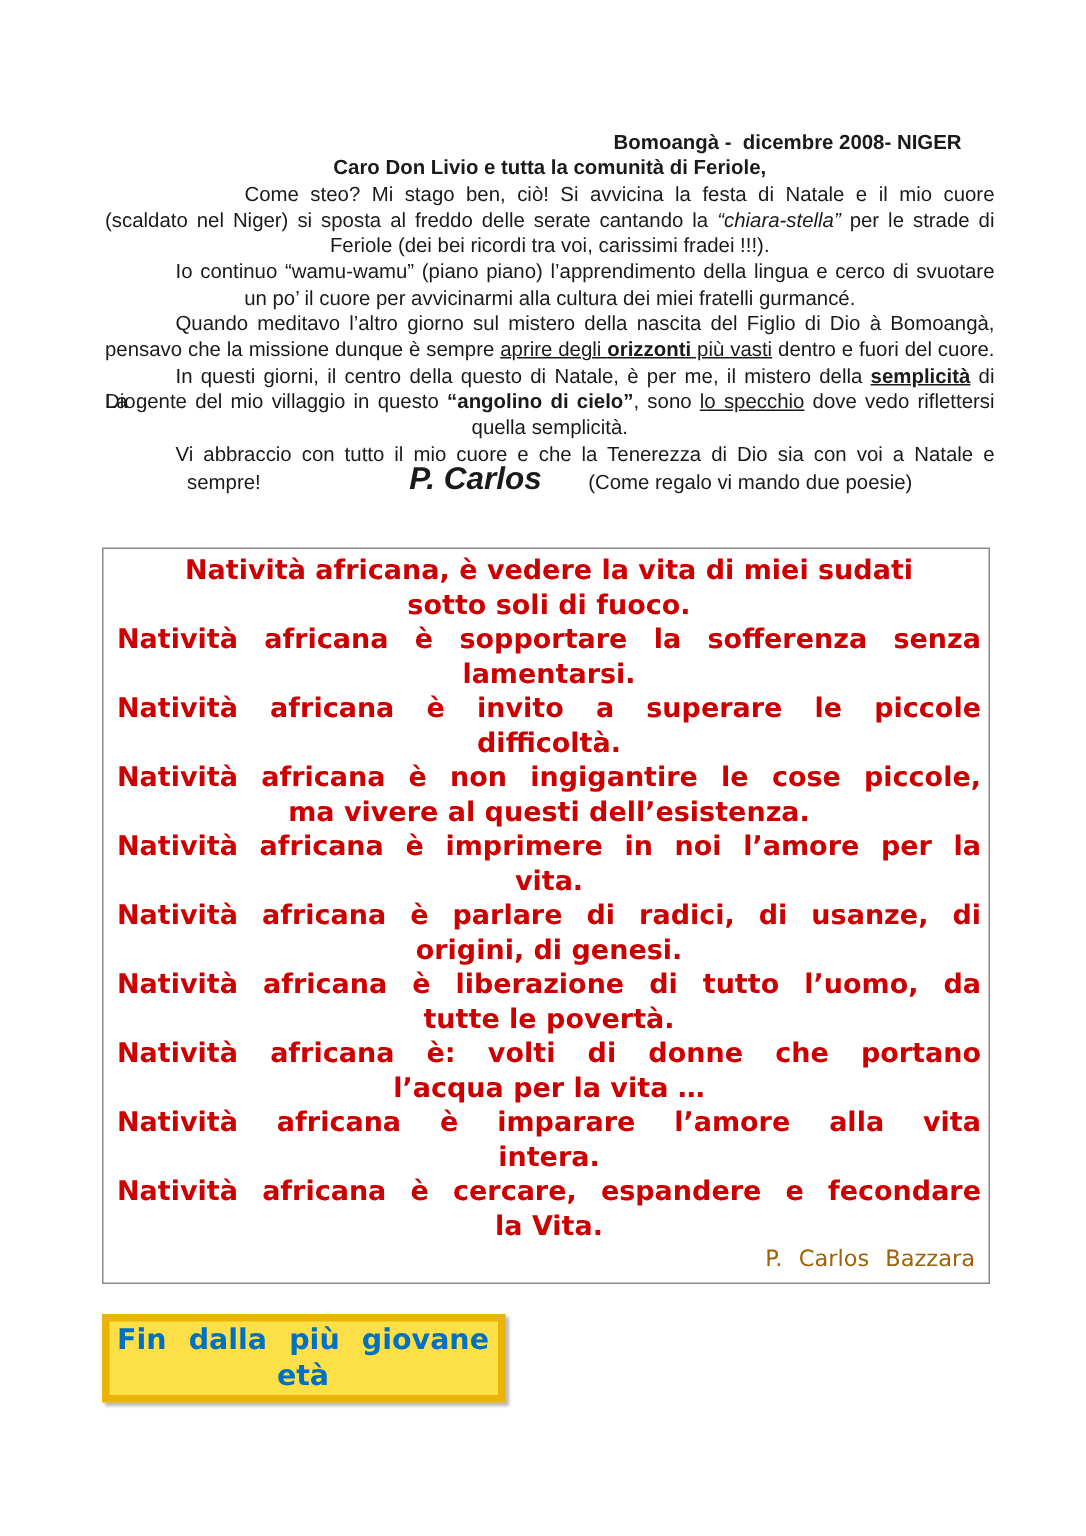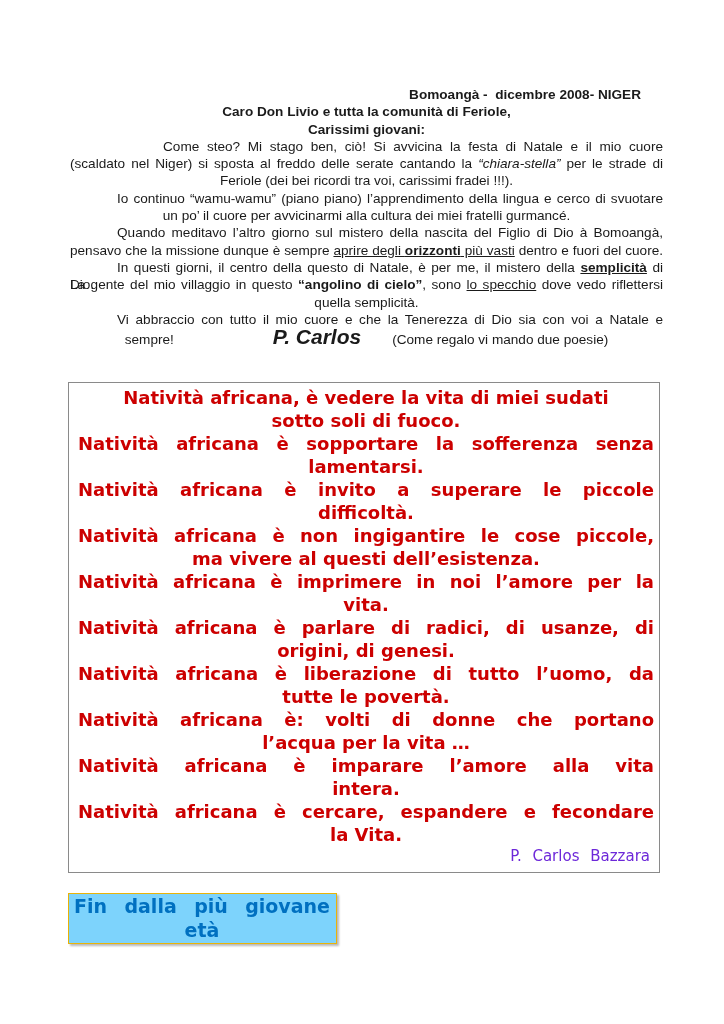--- a/index.html
+++ b/index.html
@@ -40,53 +40,52 @@
     color:var(--red,#cc0000);
     font-size:18px;
     line-height:23px;
     height:23px;
     overflow:visible;
   }
   .poem-sign{
     font-family:"DejaVu Sans", sans-serif;
     font-size:15px;
     line-height:20px;
-    color:#6d28d9;
+    color:#a16207;
     word-spacing:6px;
     padding-right:4px;
   }
   
   .callout{
     box-sizing:border-box;
     margin:20px 0 0 -2px;
     width:269px;
-    border:1px solid #eab308;
+    border:5px solid #eab308;
     padding:0 6px 1px 5px;
-    background:#7dd3fc;
+    background:#fde047;
     box-shadow:2px 2px 2px rgba(0,0,0,0.28);
   }
   .cln{
     font-family:"DejaVu Sans", sans-serif;
     font-weight:bold;
     color:var(--blue,#0070c0);
     font-size:19px;
     line-height:24px;
     height:24px;
     overflow:visible;
   }
 </style>
 </head>
 <body>
 
 <div class="page" style="--red: #cc0000; --blue: #0070c0; --ink: #1a1a1a; --boxborder: #8a8a8a;">
 
   <div class="letter">
     <div class="lln bold a-r dateline">Bomoangà -&nbsp; dicembre 2008- NIGER</div>
     <div class="lln bold a-l">Caro Don Livio e tutta la comunità di Feriole,</div>
-    <div class="lln bold a-l">Carissimi giovani:</div>
     <div id="letter-lines">
         <div class="lln a-j" style="text-indent: 93px;"><span>Come steo? Mi stago ben, ciò! Si avvicina la festa di Natale e il mio cuore</span></div>
         <div class="lln a-j"><span>(scaldato nel Niger) si sposta al freddo delle serate cantando la </span><span style="font-style: italic;">“chiara-stella”</span><span> per le strade di</span></div>
         <div class="lln a-l"><span>Feriole (dei bei ricordi tra voi, carissimi fradei !!!).</span></div>
         <div class="lln a-j" style="text-indent: 47px;"><span>Io continuo “wamu-wamu” (piano piano) l’apprendimento della lingua e cerco di svuotare</span></div>
         <div class="lln a-l"><span>un po’ il cuore per avvicinarmi alla cultura dei miei fratelli gurmancé.</span></div>
         <div class="lln a-j" style="text-indent: 47px;"><span>Quando meditavo l’altro giorno sul mistero della nascita del Figlio di Dio à Bomoangà,</span></div>
         <div class="lln a-j"><span>pensavo che la missione dunque è sempre </span><span style="text-decoration: underline;">aprire degli </span><span style="font-weight: bold; text-decoration: underline;">orizzonti</span><span style="text-decoration: underline;"> più vasti</span><span> dentro e fuori del cuore.</span></div>
         <div class="lln a-j" style="text-indent: 47px;"><span>In questi giorni, il centro della questo di Natale, è per me, il mistero della </span><span style="font-weight: bold; text-decoration: underline;">semplicità</span><span> di Dio.</span></div>
         <div class="lln a-j"><span>La gente del mio villaggio in questo </span><span style="font-weight: bold;">“angolino di cielo”</span><span>, sono </span><span style="text-decoration: underline;">lo specchio</span><span> dove vedo riflettersi</span></div>

